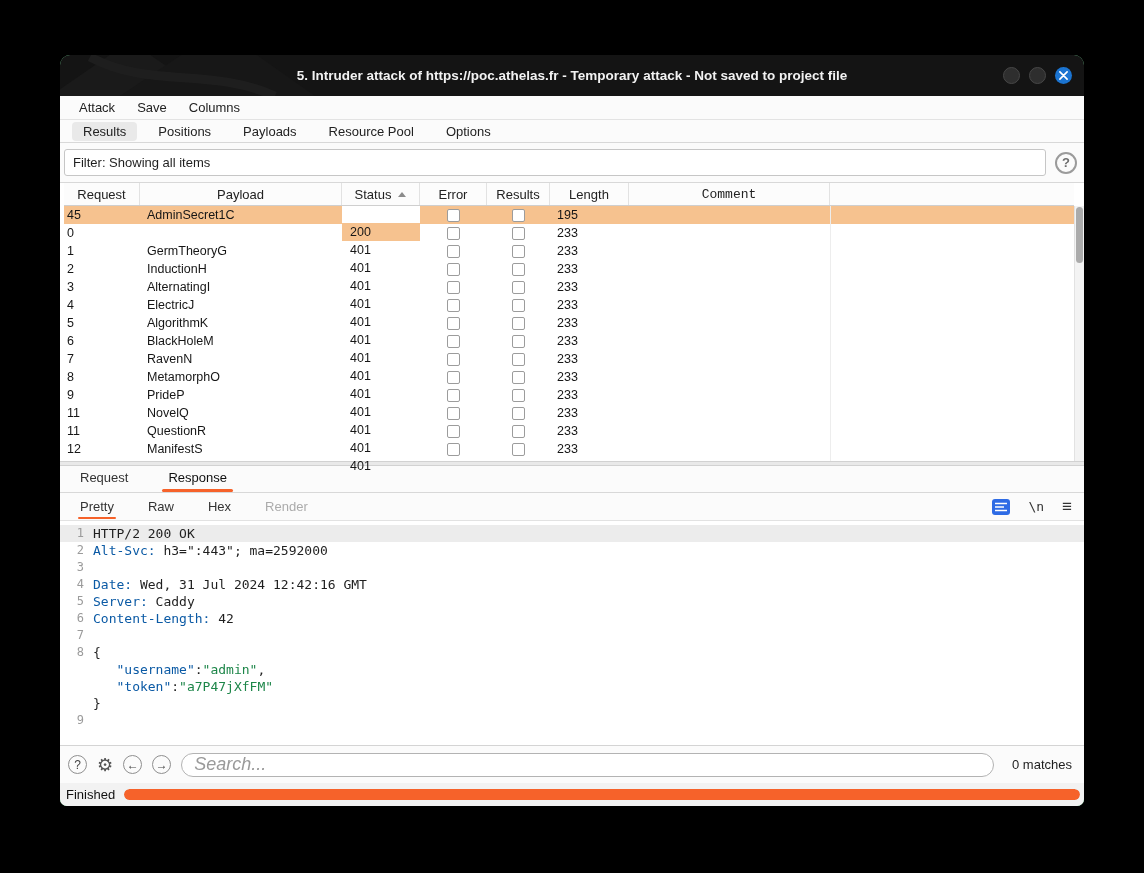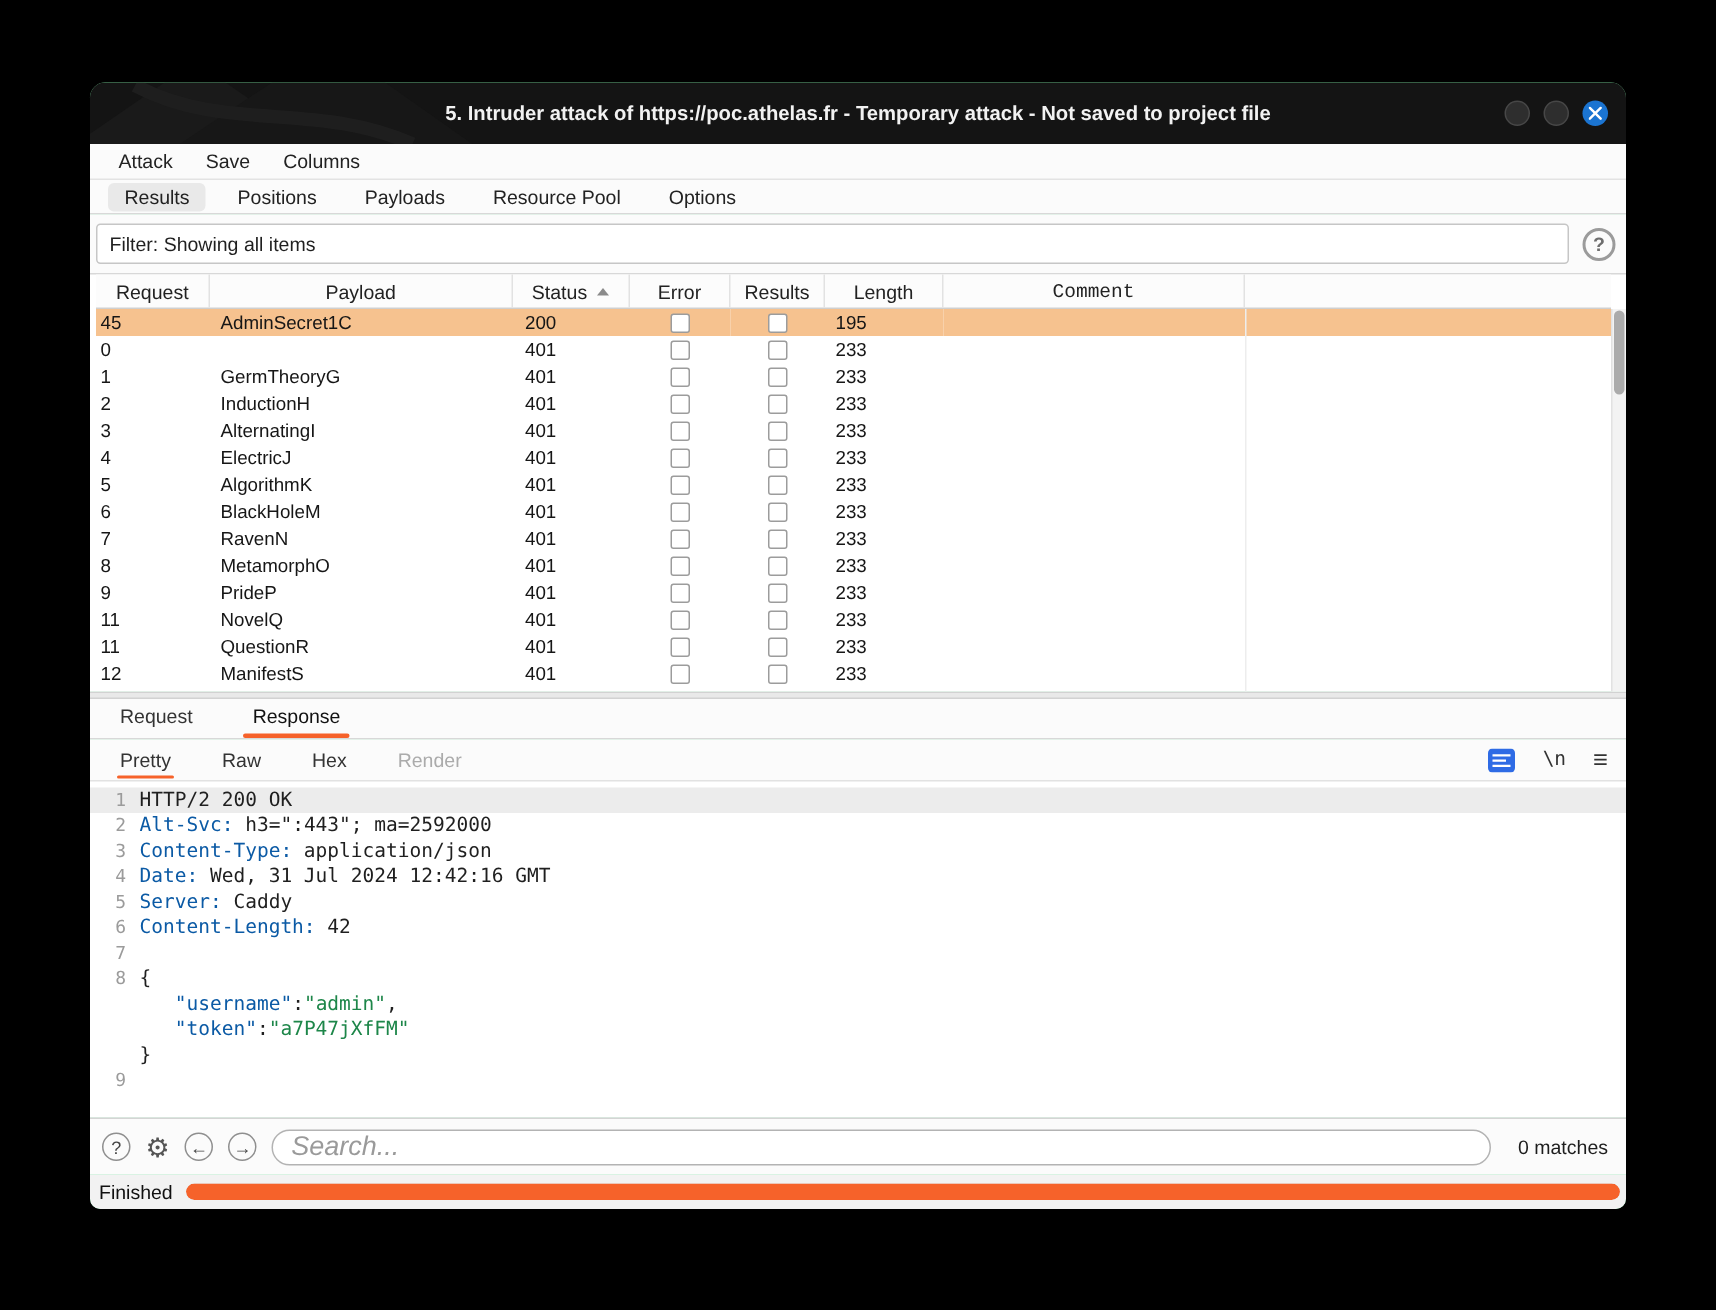--- a/index.html
+++ b/index.html
@@ -43,21 +43,21 @@
   .th { display: flex; align-items: center; justify-content: center; font-size: 13px; color: #222;
         border-right: 1px solid #e2e2e2; }
   .tbody { margin: 0 10px 0 4px; }
   .trow { display: flex; height: 18px; align-items: flex-start; }
   .td { font-size: 12.5px; color: #161616; line-height: 18px; height: 18px; overflow: hidden; white-space: nowrap; }
   .c-request { width: 76px; } .c-payload { width: 202px; } .c-status { width: 78px; }
   .c-error { width: 67px; } .c-timeout { width: 63px; } .c-length { width: 79px; }
   .c-comment { width: 201px; font-family: Liberation Mono, monospace; } .c-fill { flex: 1; border-right: none !important; }
   .td.c-request { padding-left: 3px; }
   .td.c-payload { padding-left: 7px; }
-  .td.c-status { padding-left: 8px; }
+  .td.c-status { padding-left: 8px; margin-top: 17px; }
   .td.c-length { padding-left: 7px; }
   .td.c-error, .td.c-timeout { display: flex; align-items: center; justify-content: center; }
   .trow.selected .td { background: #f6c28f; }
   .checkbox { width: 13px; height: 13px; border: 1px solid #9c9c9c; border-radius: 2px; background: #fff; }
   .sort-icon { width: 0; height: 0; border-left: 4px solid transparent; border-right: 4px solid transparent;
                border-bottom: 5px solid #8b8b8b; margin-left: 7px; }
   .vline { position: absolute; top: 23px; bottom: 0; left: 770px; width: 1px; background: #ededed; }
   .vscroll { position: absolute; top: 23px; right: 0; bottom: 0; width: 10px; background: #f3f3f3; border-left: 1px solid #e2e2e2; }
   .vthumb { width: 7px; margin: 1px; height: 56px; background: #ababab; border-radius: 4px; }
 
@@ -420,21 +420,20 @@
       <div class="eline hl">
         <span class="lnum">1</span>
         <span class="lcode"><span class="seg seg-plain">HTTP/2 200 OK</span></span>
       </div>
       <div class="eline">
         <span class="lnum">2</span>
         <span class="lcode"><span class="seg seg-header">Alt-Svc:</span><span class="seg seg-plain"> h3=":443"; ma=2592000</span></span>
       </div>
       <div class="eline">
         <span class="lnum">3</span>
-        <span class="lcode"><span class="seg seg-header">Content-Type:</span><span class="seg seg-plain"> application/json</span></span>
       </div>
       <div class="eline">
         <span class="lnum">4</span>
         <span class="lcode"><span class="seg seg-header">Date:</span><span class="seg seg-plain"> Wed, 31 Jul 2024 12:42:16 GMT</span></span>
       </div>
       <div class="eline">
         <span class="lnum">5</span>
         <span class="lcode"><span class="seg seg-header">Server:</span><span class="seg seg-plain"> Caddy</span></span>
       </div>
       <div class="eline">

